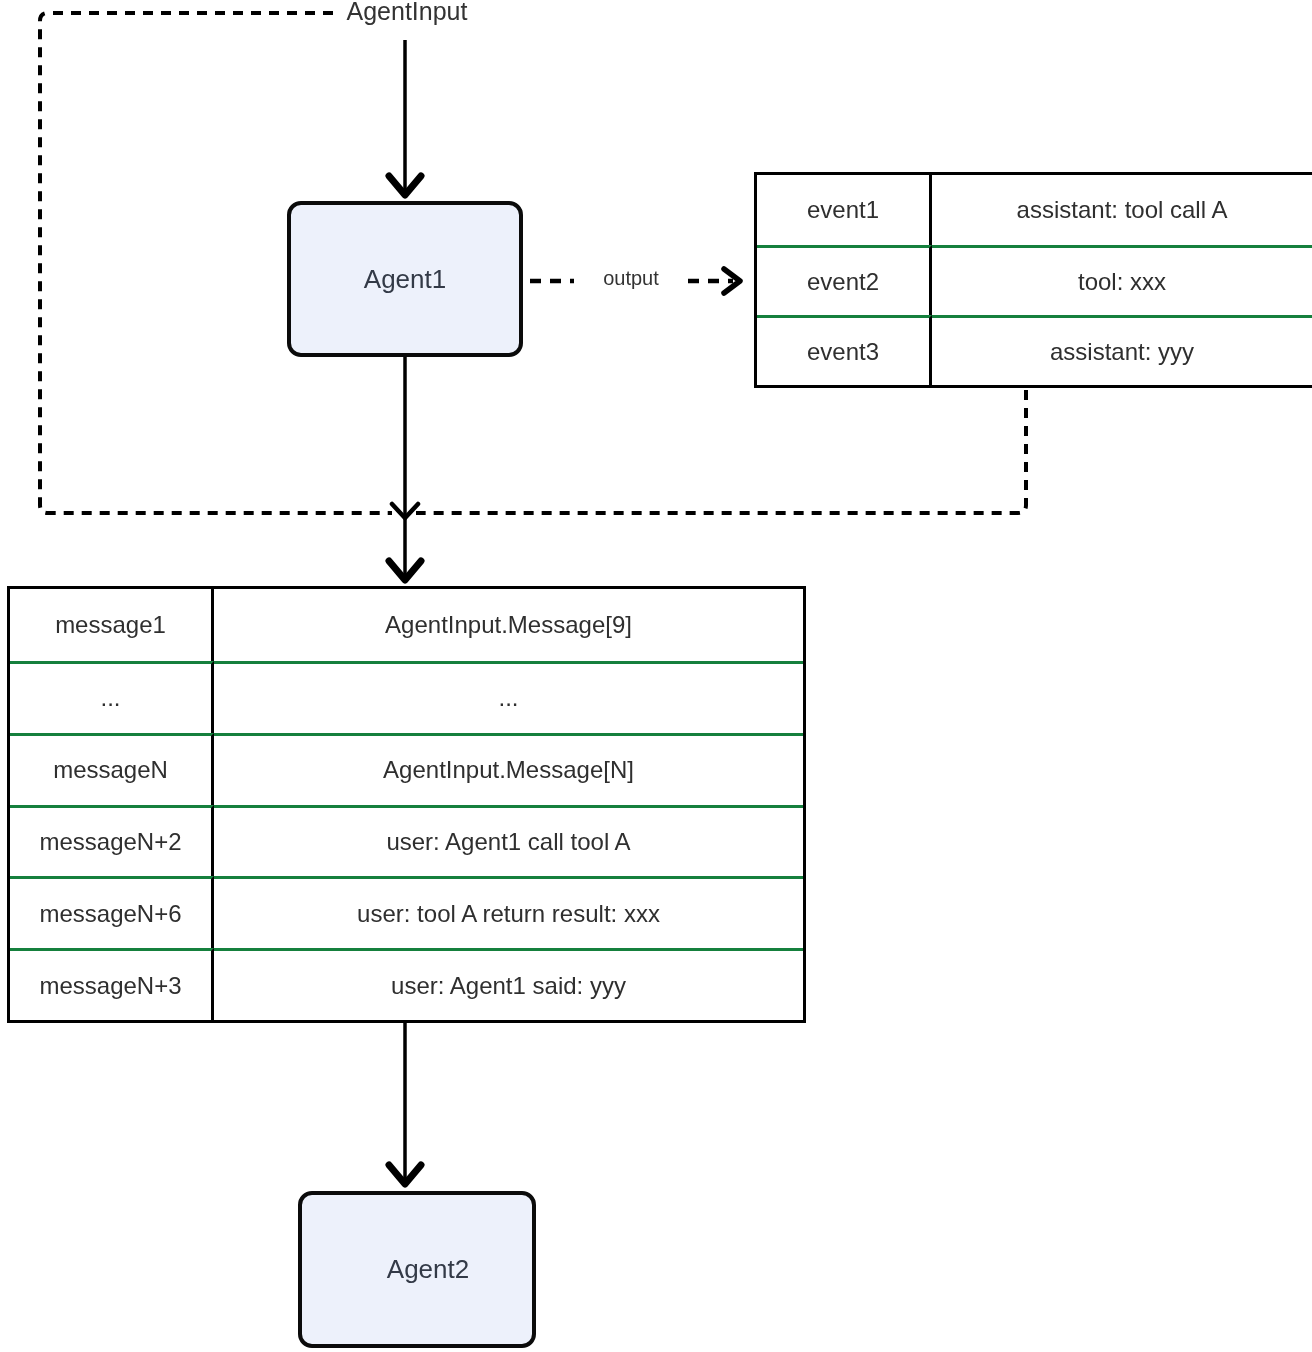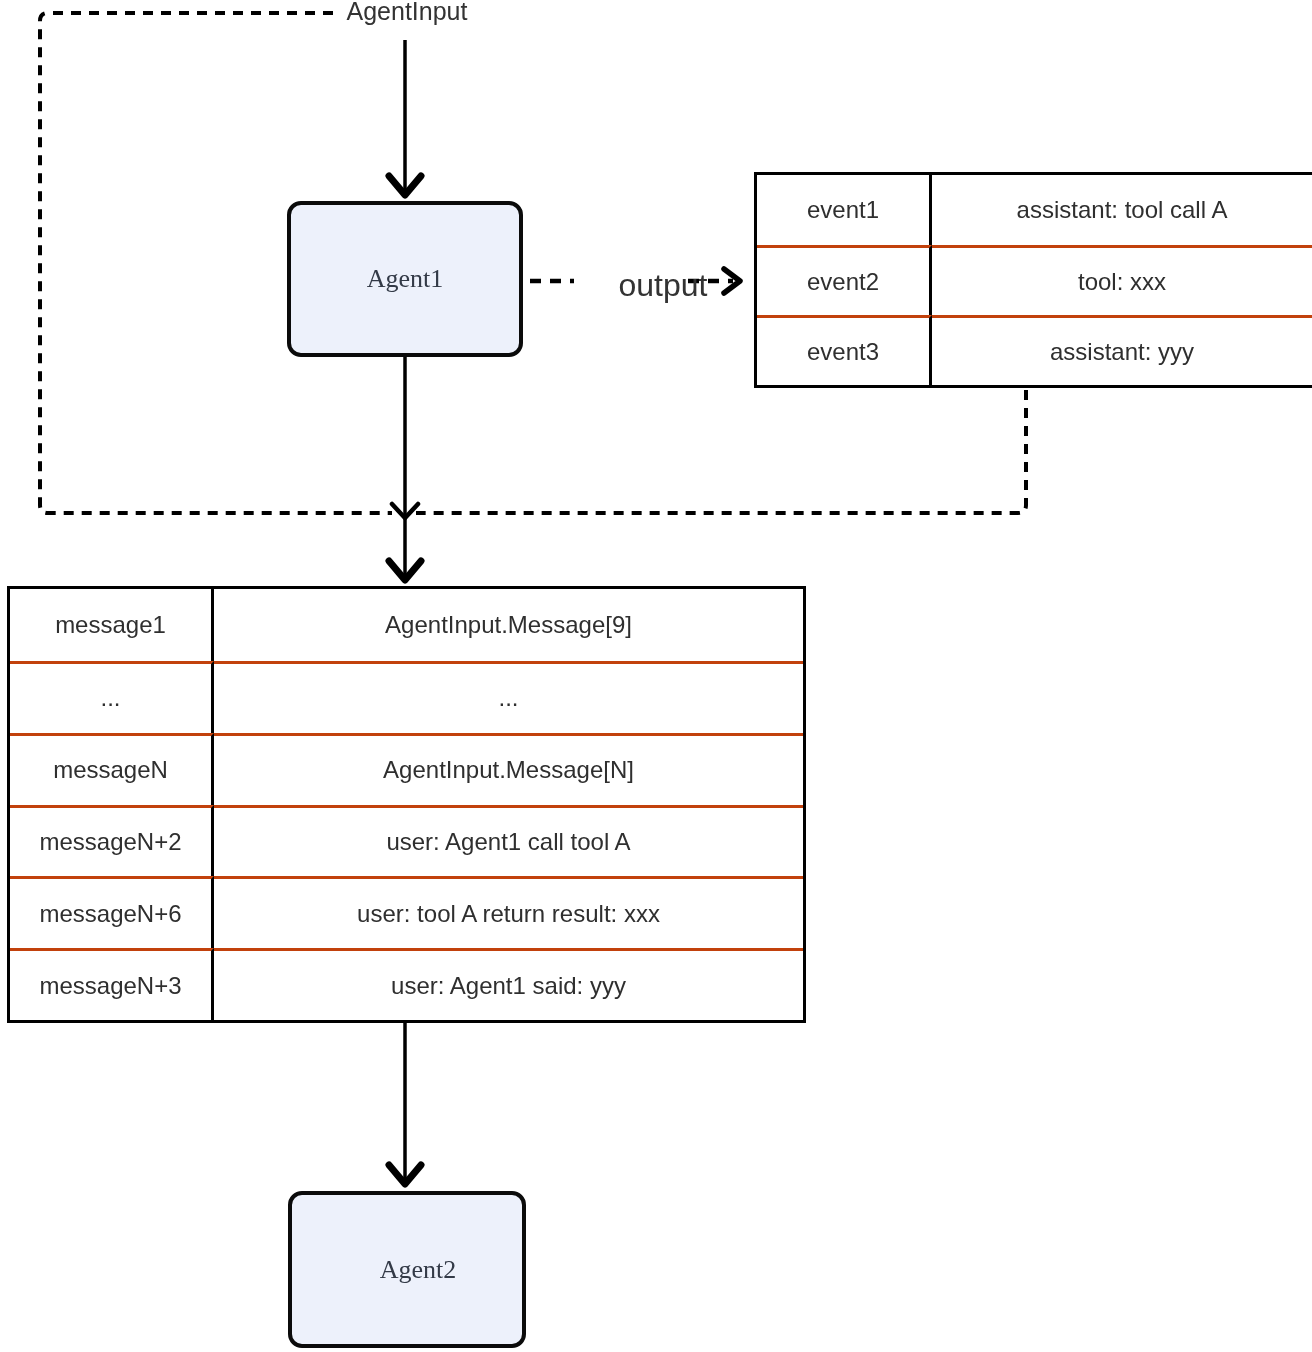--- a/index.html
+++ b/index.html
@@ -27,54 +27,53 @@
     text-align: center;
     color: #333333;
     white-space: nowrap;
   }
   #agentinput-label {
     left: 333px; top: -3px;
     width: 148px;
     font-size: 25px;
   }
   #output-label {
-    left: 608px; top: 267px;
+    left: 576px; top: 267px;
     width: 110px;
-    font-size: 32px;
+    font-size: 20px;
   }
   .node {
     position: absolute;
     background: #edf1fb;
     border: 4px solid #0b0b0b;
     border-radius: 14px;
     display: flex;
     align-items: center;
     justify-content: center;
     font-size: 26px;
     color: #333a47;
     box-sizing: border-box;
-    font-family: Liberation Serif, serif;
   }
   #agent1-node { left: 287px; top: 201px; width: 236px; height: 156px; }
-  #agent2-node { left: 288px; top: 1191px; width: 238px; height: 157px; padding-left: 22px; }
+  #agent2-node { left: 298px; top: 1191px; width: 238px; height: 157px; padding-left: 22px; }
 
   .tbl {
     position: absolute;
     display: grid;
     border: 3px solid #000000;
     box-sizing: border-box;
     background: #ffffff;
     color: #2f2f2f;
     font-size: 24px;
   }
   .tbl .cell {
     display: flex;
     align-items: center;
     justify-content: center;
-    border-top: 3px solid #c2410c;
+    border-top: 3px solid #15803d;
     white-space: nowrap;
     overflow: hidden;
   }
   .tbl .cell.first-row { border-top: none; }
   .tbl .cell.c0 { border-right: 3px solid #000000; }
 
   #event-table {
     left: 754px; top: 172px;
     width: 561px; height: 216px;
     grid-template-columns: 175px 1fr;

